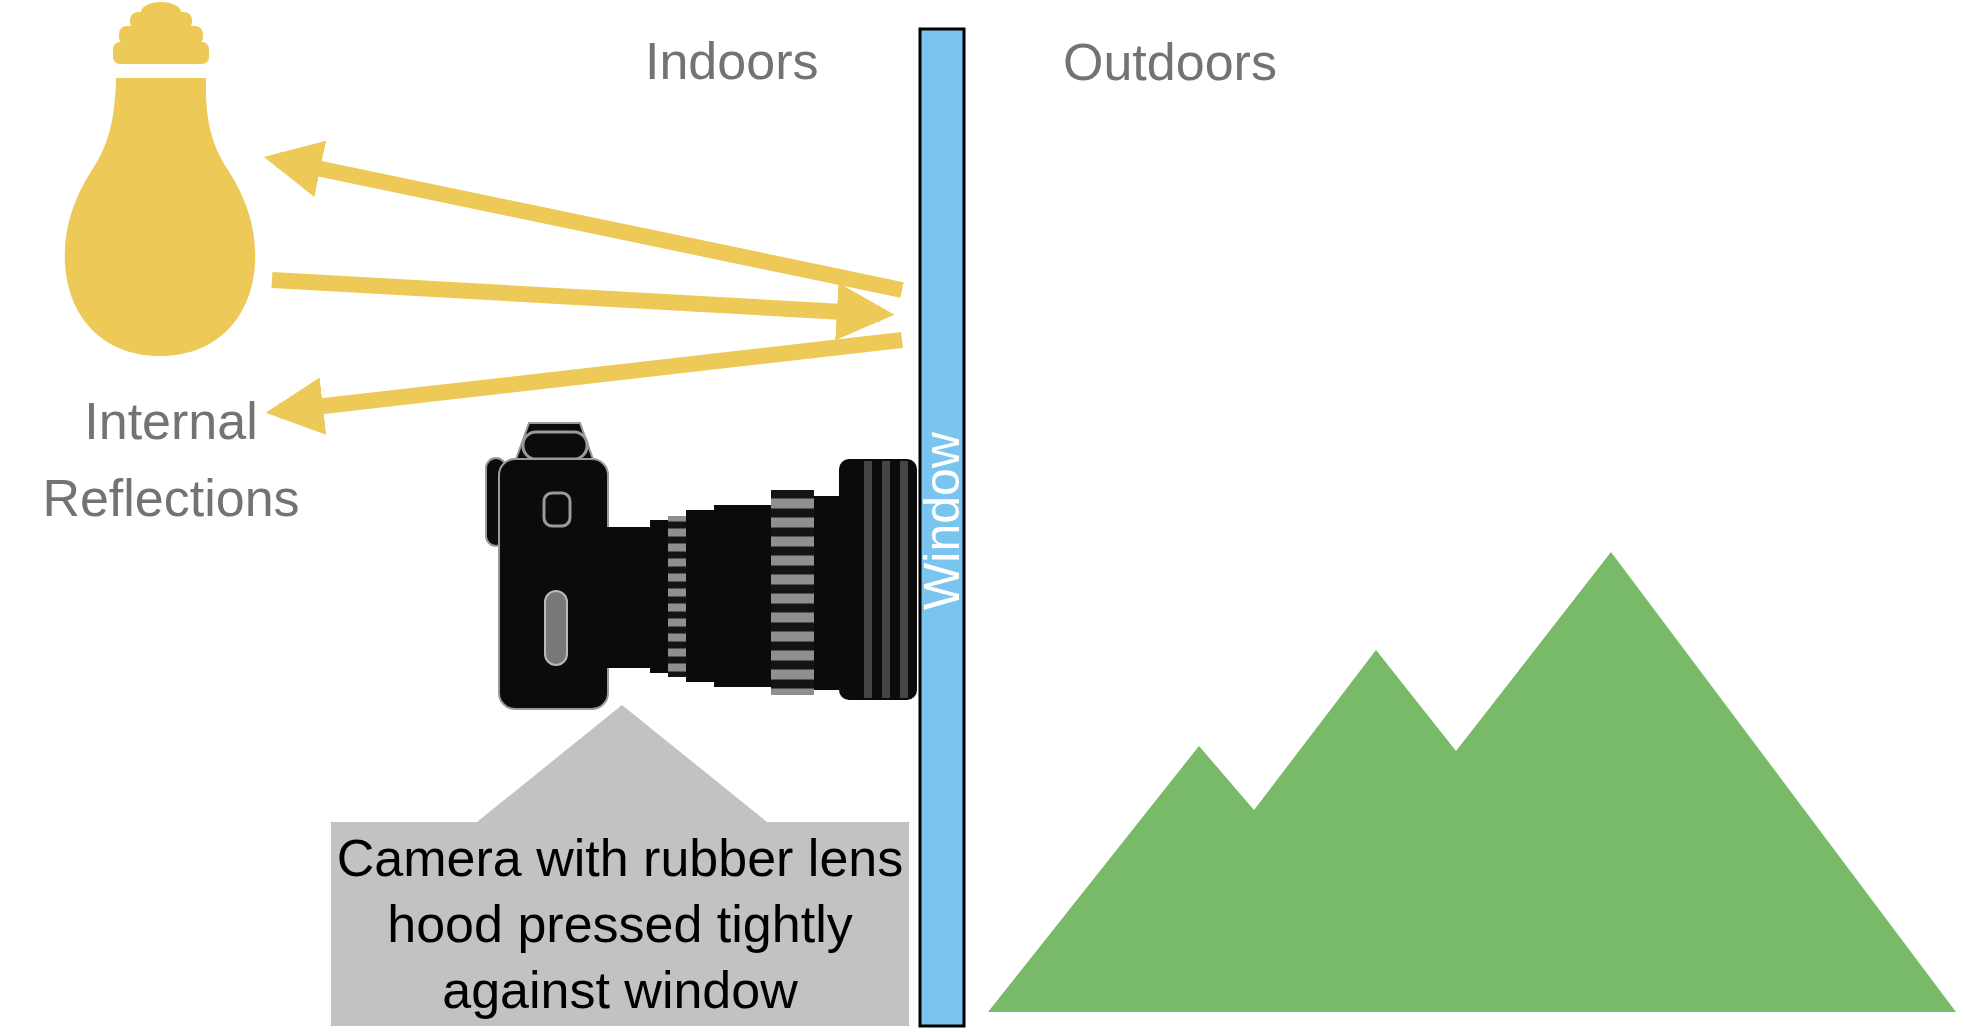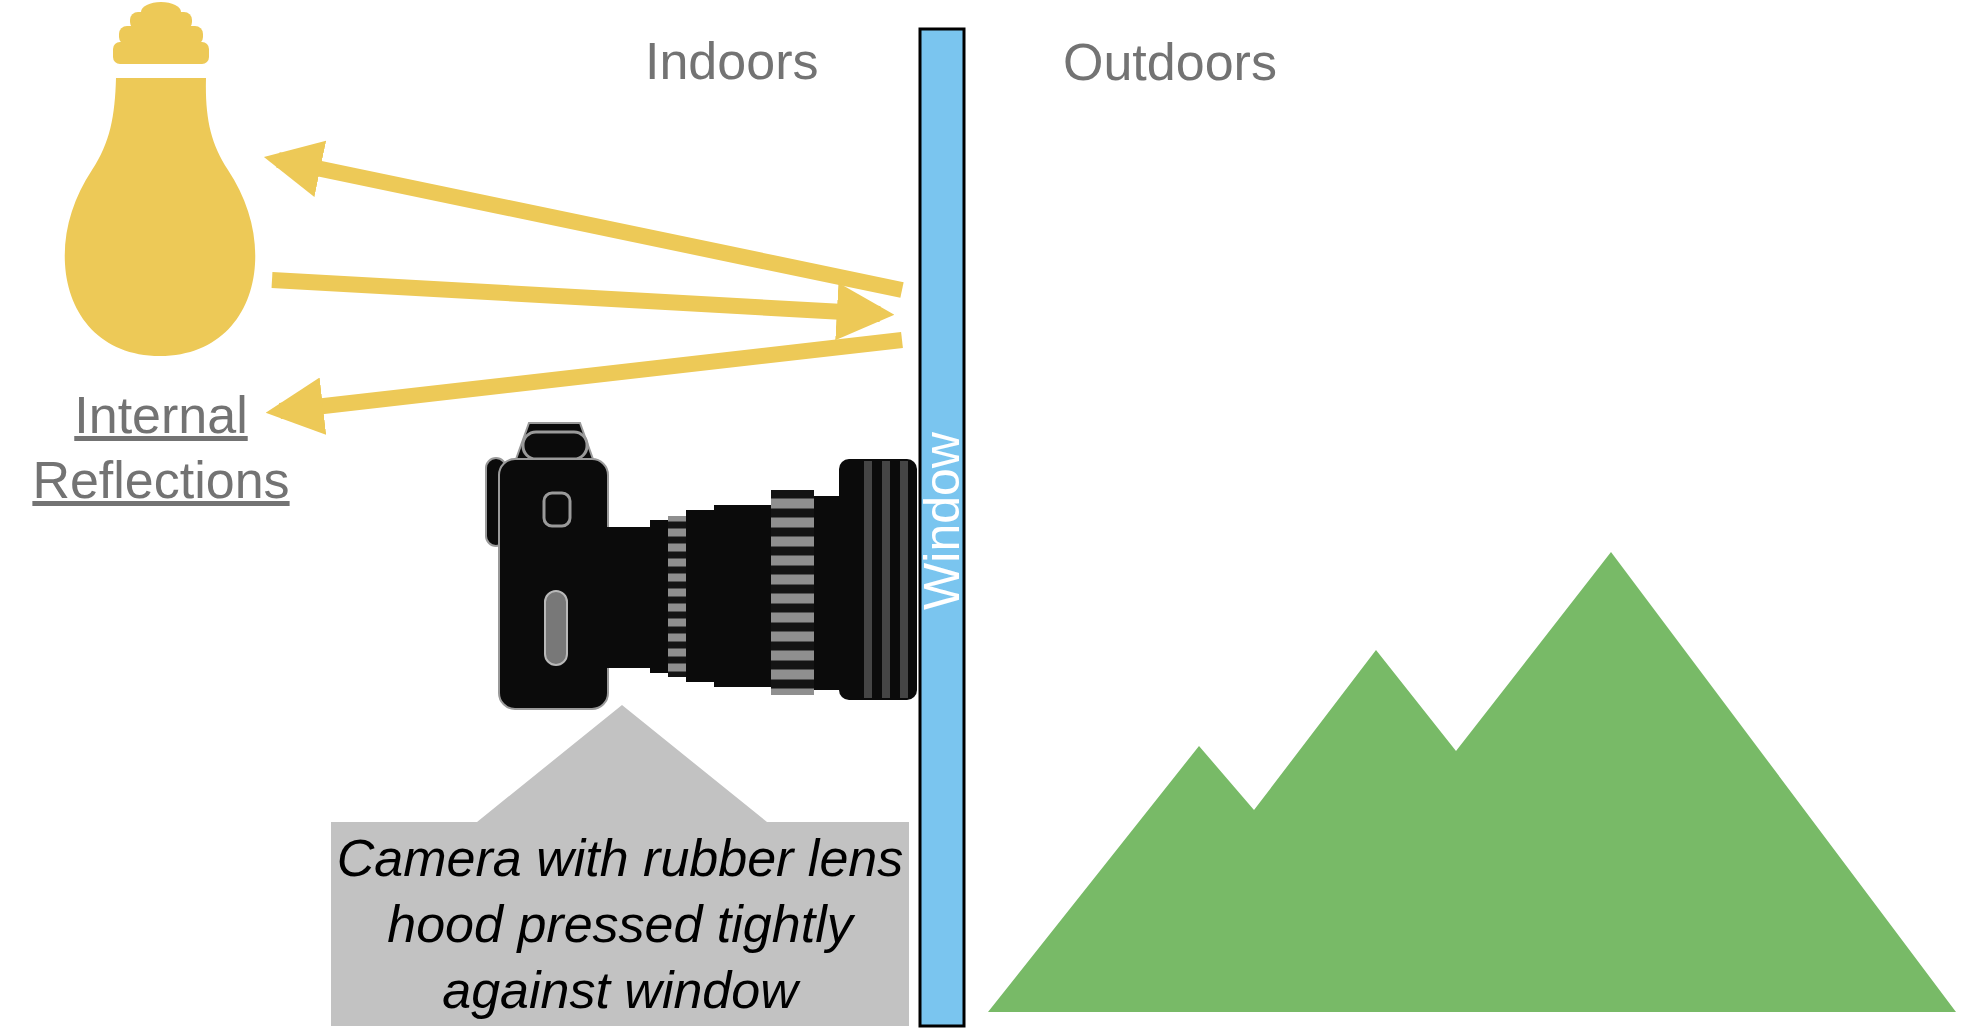--- a/index.html
+++ b/index.html
@@ -25,27 +25,26 @@
   .lbl {
     position: absolute;
     color: #737373;
     font-size: 52px;
     line-height: 1.1;
     white-space: nowrap;
   }
   .lbl-indoors   { left: 645px;  top: 33px; }
   .lbl-outdoors  { left: 1063px; top: 34px; }
   .lbl-internal {
-    left: 8px;
+    left: 18px;
     top: 383px;
     width: 306px;
     text-align: center;
     white-space: pre-line;
-    line-height: 65px;
-    text-decoration: underline;
+    line-height: 77px;
   }
   .lbl-window {
     position: absolute;
     left: 792px;
     top: 497px;
     width: 300px;
     height: 48px;
     display: flex;
     align-items: center;
     justify-content: center;
@@ -61,21 +60,20 @@
     width: 578px;
     height: 204px;
     display: flex;
     align-items: center;
     justify-content: center;
     text-align: center;
     color: #000000;
     font-size: 52px;
     line-height: 66px;
     white-space: pre-line;
-    font-style: italic;
   }
 </style>
 </head>
 <body>
 
 <div class="canvas">
 
   <svg class="diagram-svg" viewBox="0 0 1964 1032">
     <defs>
       <marker id="ah" viewBox="0 0 10 10" refX="7.5" refY="5" markerWidth="3.6" markerHeight="3.6" orient="auto">

